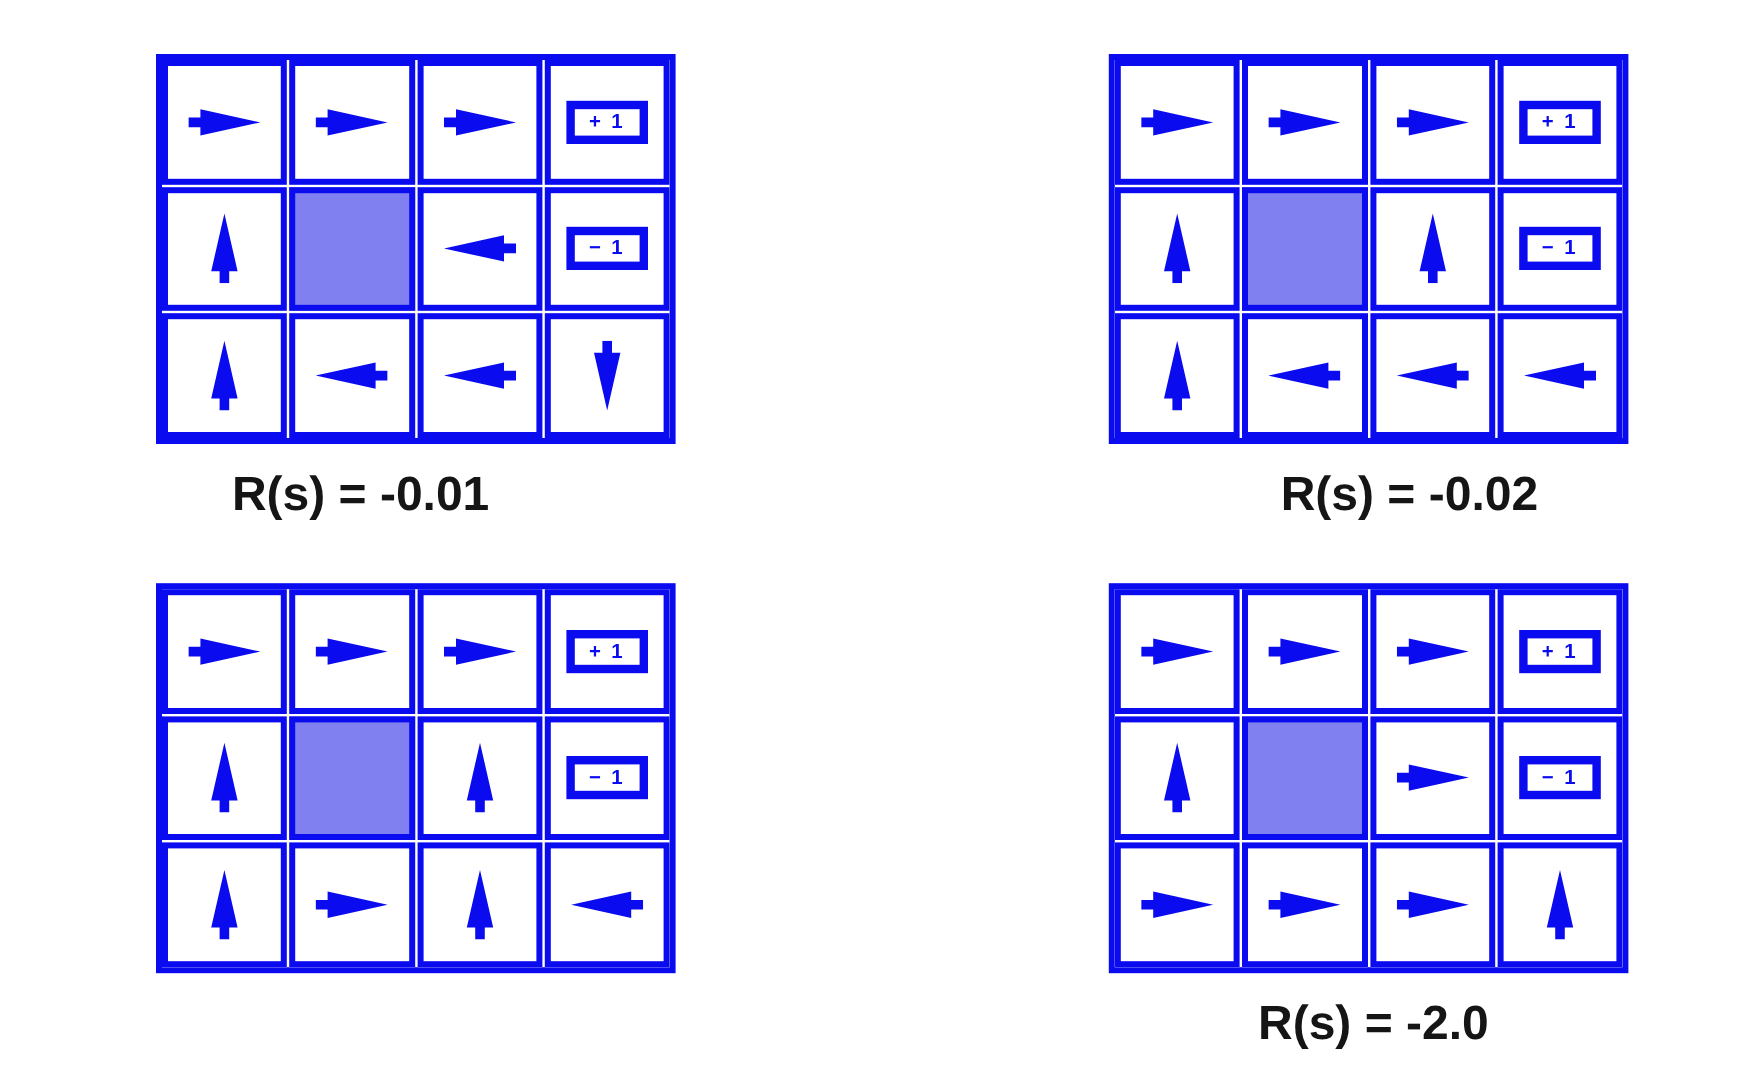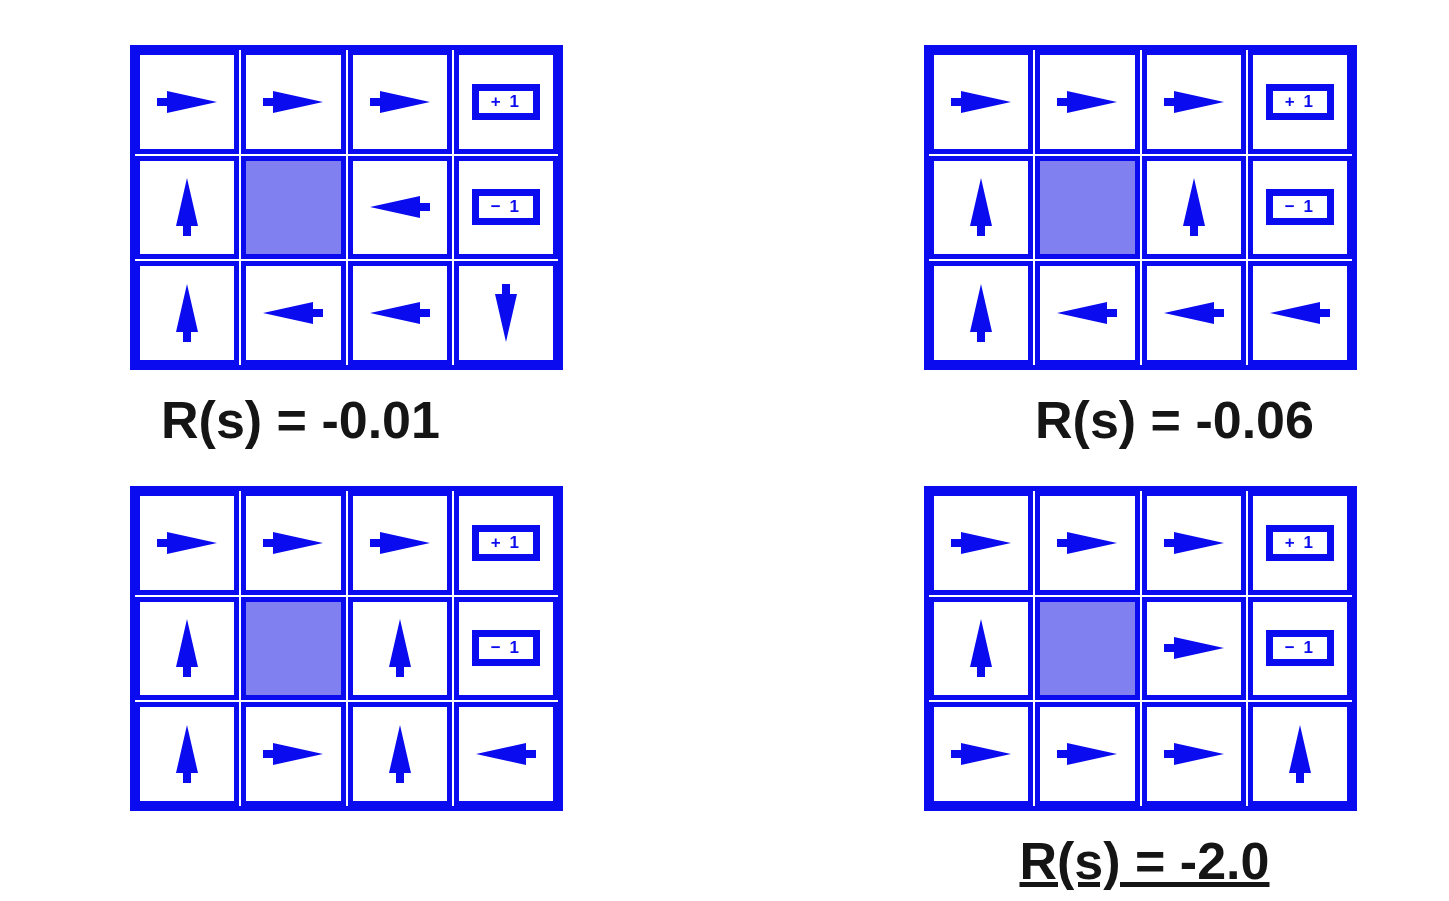--- a/index.html
+++ b/index.html
@@ -57,29 +57,29 @@
     font-size:17px;
     letter-spacing:2px;
     line-height:1;
     padding-bottom:1px;
   }
 
   .grid-label{
     margin-top:20px;
     width:433px;
     text-align:center;
-    font-size:52px;
+    font-size:40px;
     font-weight:600;
     color:var(--ink);
     white-space:nowrap;
   }
   .q1 .grid-label{transform:translateX(-46px);}
   .q2 .grid-label{transform:translateX(34px);}
   .q3 .grid-label{transform:translateX(-50px);}
-  .q4 .grid-label{transform:translateX(4px);text-decoration:underline;}
+  .q4 .grid-label{transform:translateX(4px);}
 </style>
 </head>
 <body>
 
 <div class="canvas">
 
   <section class="quad q1">
     <div class="gridworld">
         <div class="cell">
           <svg width="60" height="24" viewBox="0 0 60 24">
@@ -193,21 +193,21 @@
           <svg width="60" height="24" viewBox="0 0 60 24">
             <polygon points="60,8 50,8 50,1 0,12 50,23 50,16 60,16" class="arrow"></polygon>
           </svg>
         </div>
         <div class="cell">
           <svg width="60" height="24" viewBox="0 0 60 24">
             <polygon points="60,8 50,8 50,1 0,12 50,23 50,16 60,16" class="arrow"></polygon>
           </svg>
         </div>
       </div>
-    <div class="grid-label">R(s) = -0.06</div>
+    <div class="grid-label">R(s) = -0.02</div>
   </section>
 
   <section class="quad q3">
     <div class="gridworld">
         <div class="cell">
           <svg width="60" height="24" viewBox="0 0 60 24">
             <polygon points="0,8 10,8 10,1 60,12 10,23 10,16 0,16" class="arrow"></polygon>
           </svg>
         </div>
         <div class="cell">

